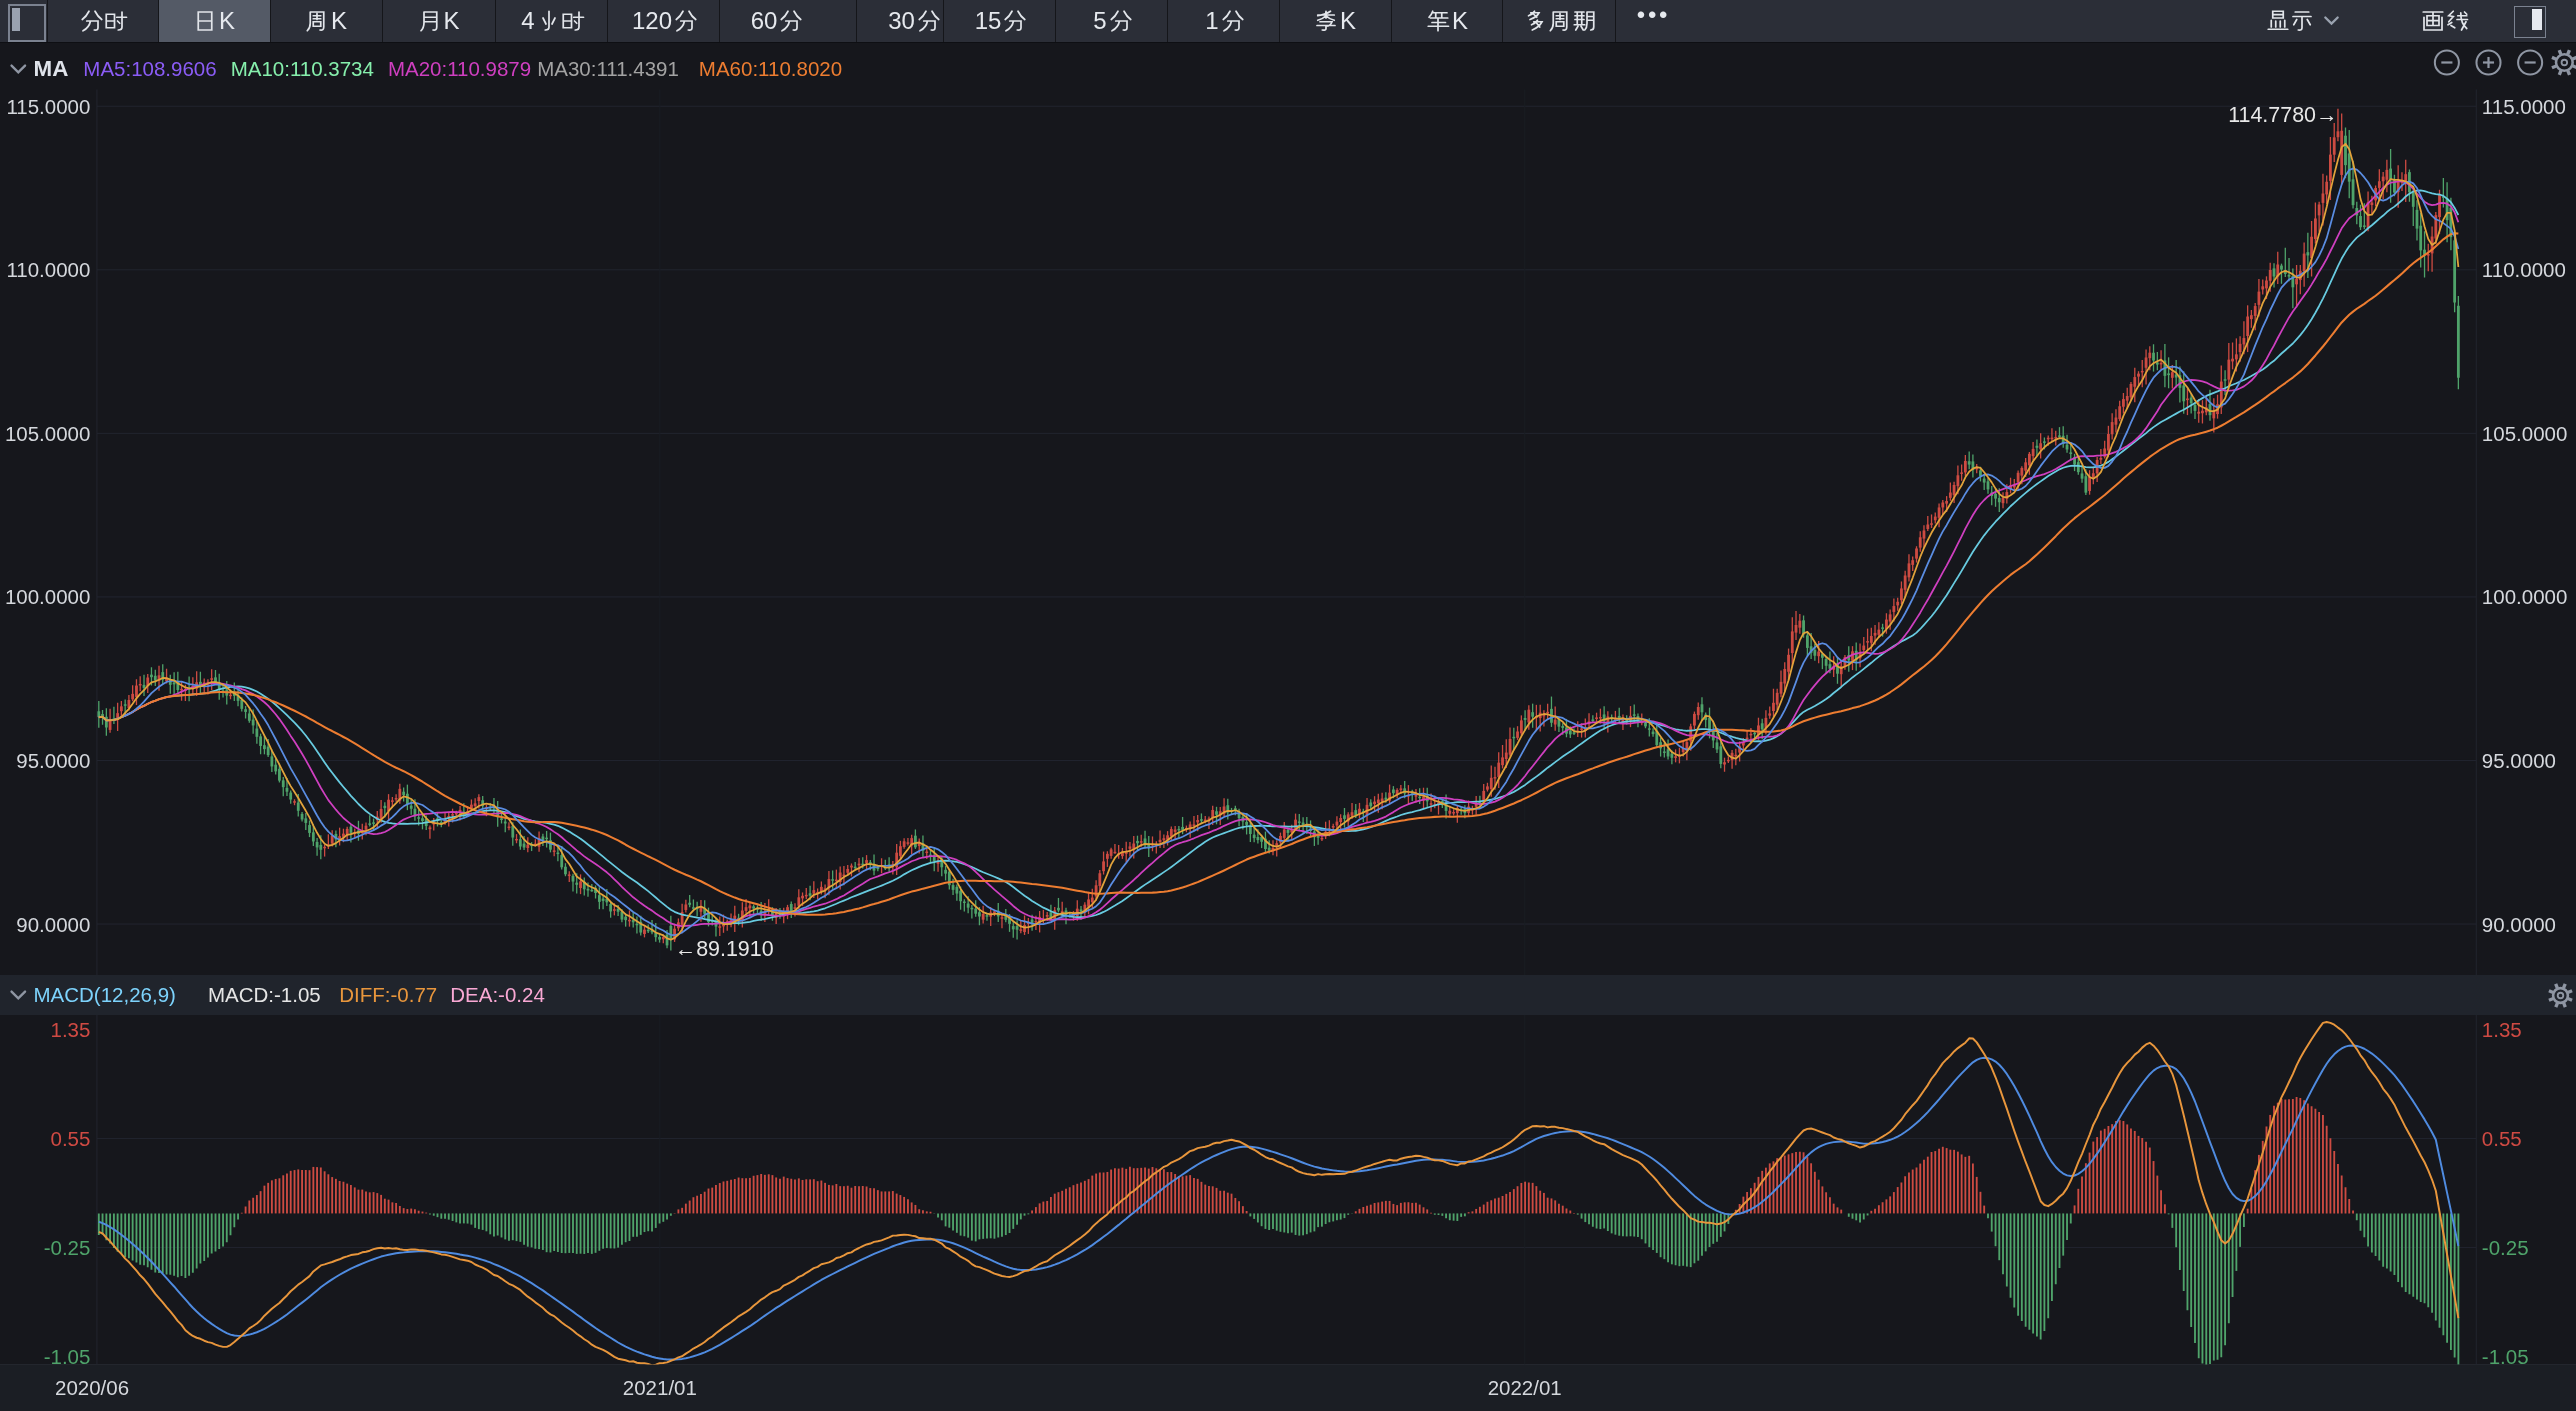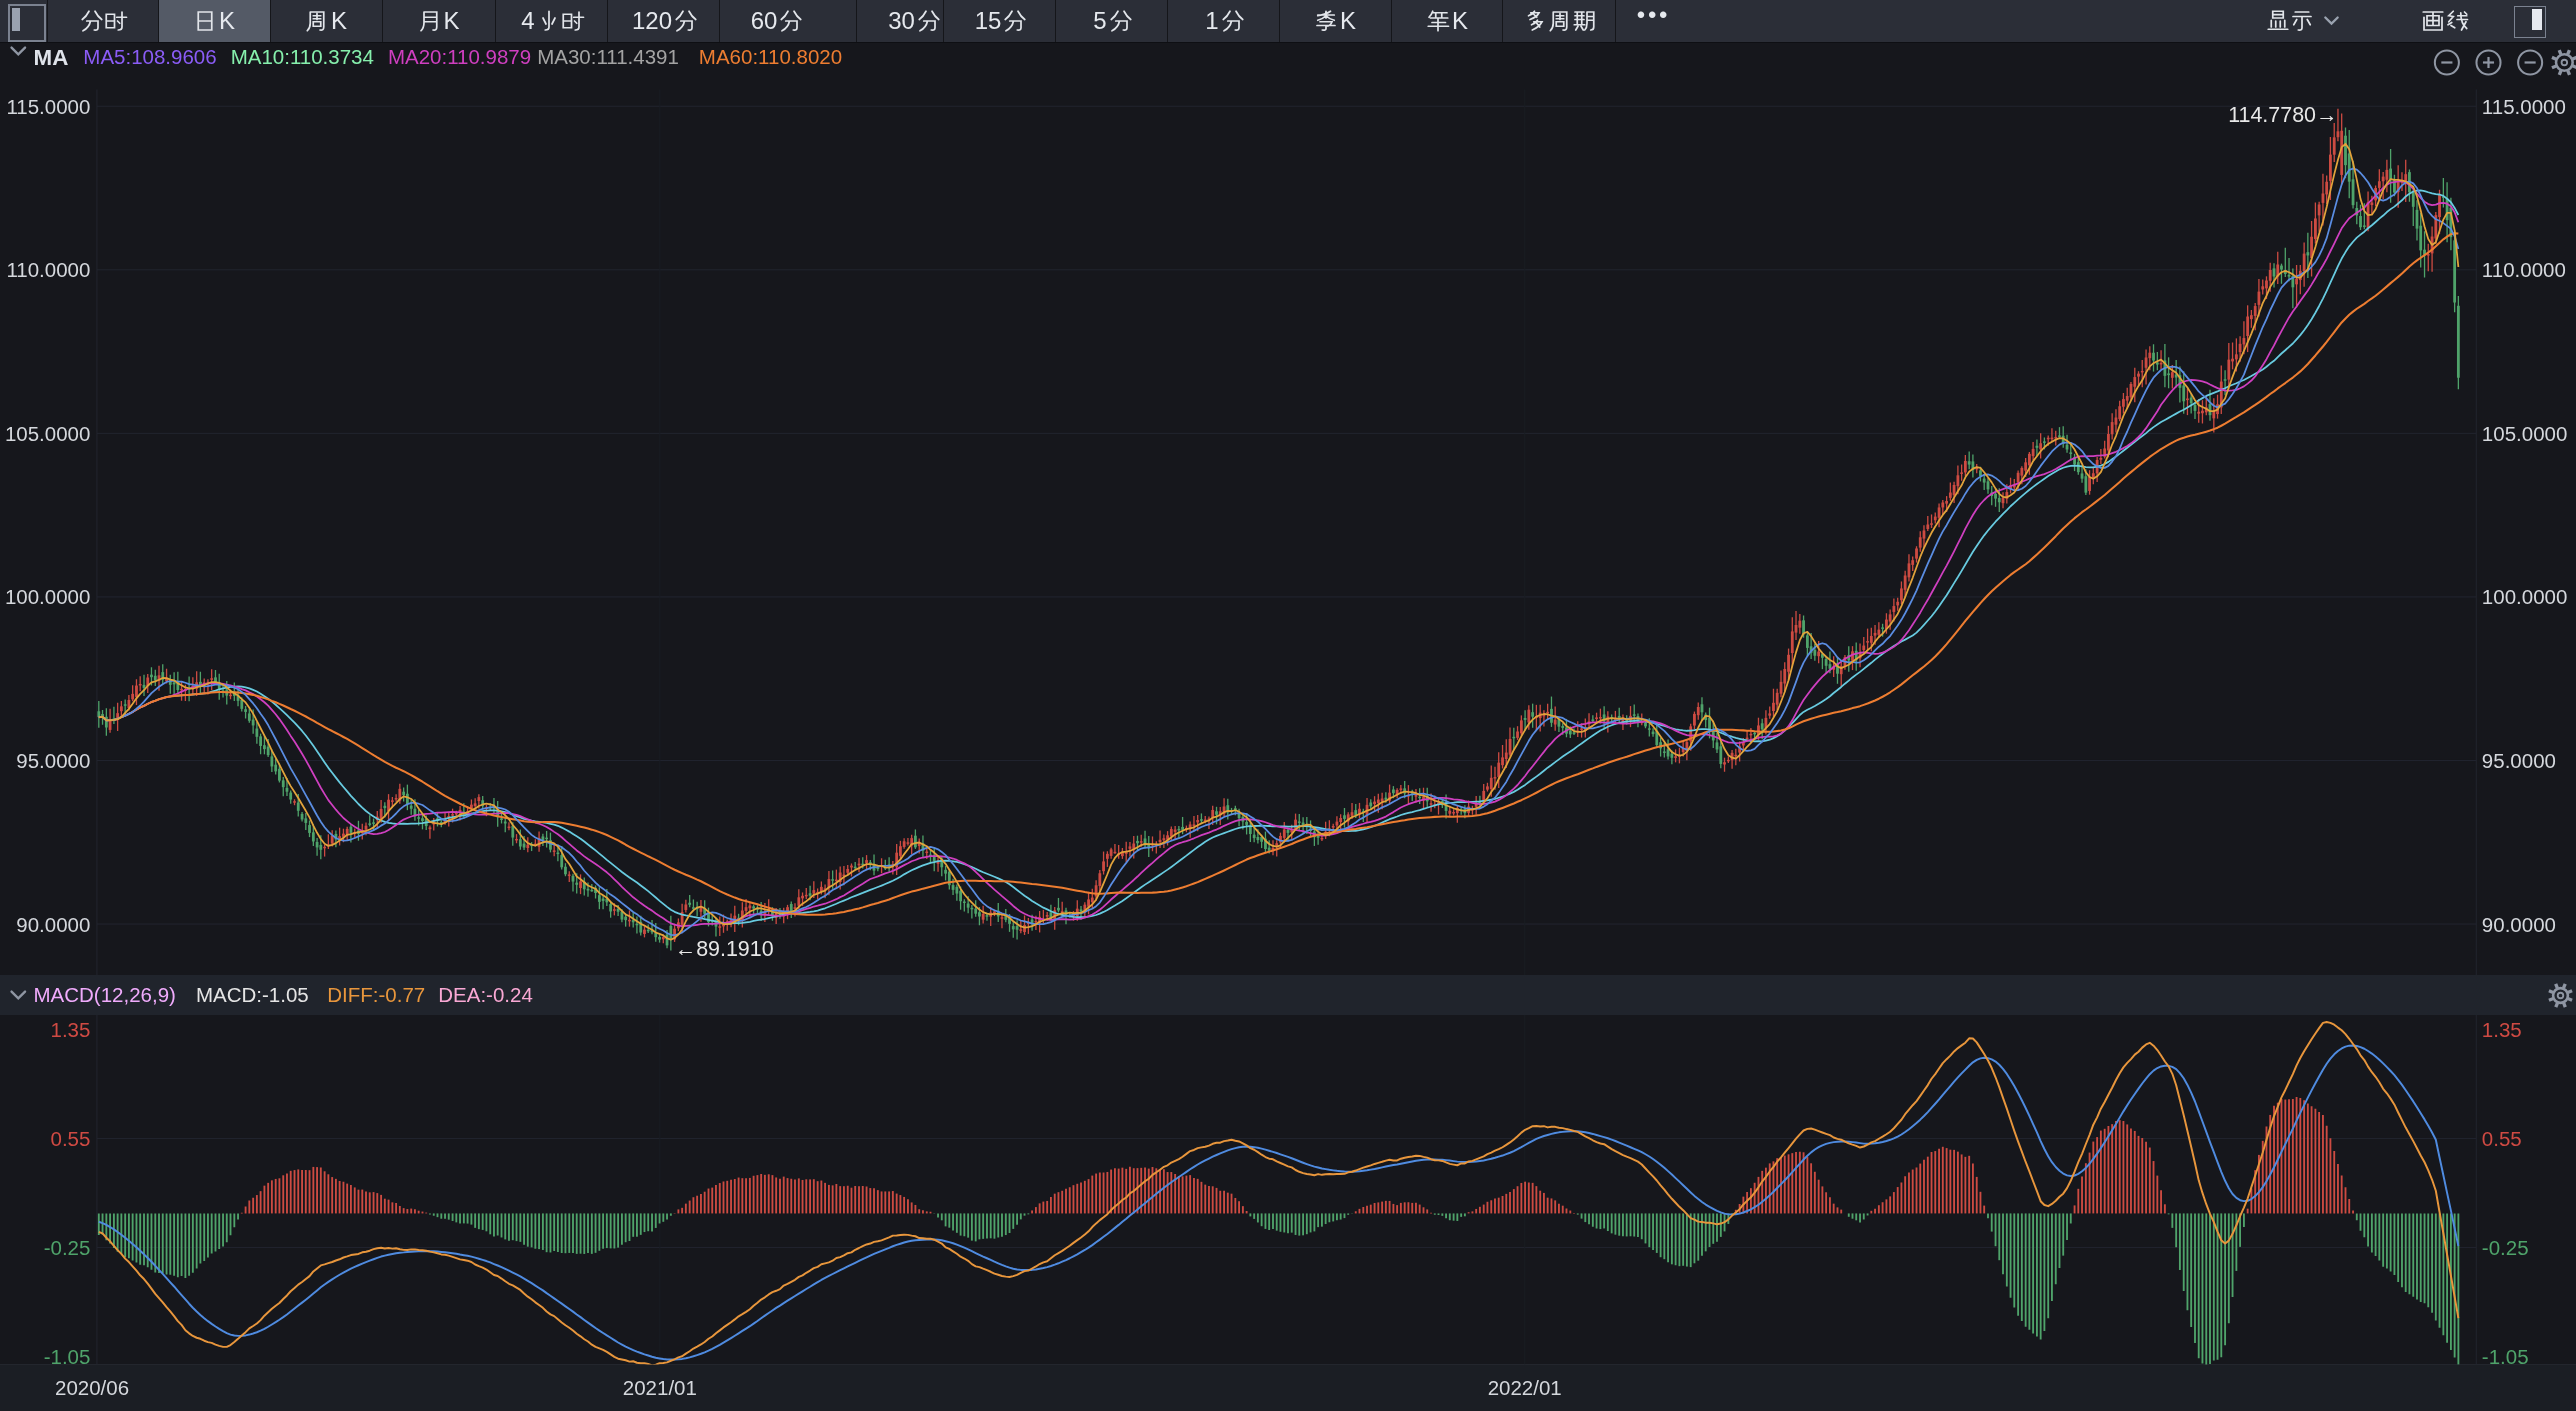--- a/index.html
+++ b/index.html
@@ -3,21 +3,21 @@
 html,body{margin:0;padding:0;background:#16171c;width:2576px;height:1411px;overflow:hidden;font-family:"Liberation Sans",sans-serif;}
 #root{position:relative;width:2576px;height:1411px;}
 #toolbar{position:absolute;left:0;top:0;width:2576px;height:42px;background:#2b2e37;border-bottom:0.9px solid #0e0f13;}
 .tab{position:absolute;top:0;height:42px;display:flex;align-items:center;justify-content:center;border-left:0.9px solid #15161a;color:#e6e9ee;font-size:24px;}
 .tab .lt{margin:0 1.9px;}
 .tab.sel{background:#545a66;}
 #lefticon{position:absolute;left:7.5px;top:3.7px;width:34px;height:34px;border:2.8px solid #7b8290;}
 #lefticon div{position:absolute;left:2.8px;top:2.8px;width:7.5px;height:22.4px;background:#9aa2b0;}
 #righticon{position:absolute;left:2514px;top:5.6px;width:30px;height:30px;border:1.9px solid #7b8290;}
 #righticon div{position:absolute;right:2.8px;top:2.8px;width:10.3px;height:20.5px;background:#e6e9ef;}
-#marow{position:absolute;left:9.3px;top:45px;height:47px;display:flex;align-items:flex-start;font-size:20.5px;}
+#marow{position:absolute;left:9.3px;top:45px;height:47px;display:flex;align-items:center;font-size:20.5px;}
 #macdrow{position:absolute;left:0px;top:975px;width:2576px;height:40px;background:#20242c;display:flex;align-items:center;font-size:20.5px;padding-left:9.3px;box-sizing:border-box;}
 #axisband{position:absolute;left:0;top:1364px;width:2576px;height:47px;background:#1b1e24;border-top:0.9px solid #23262d;}
 </style></head><body>
 <div id="root">
 <div id="axisband"></div>
 <svg width="2576" height="1411" style="position:absolute;left:0;top:0" viewBox="0 0 2764 1514">
       <clipPath id="cp1">
         <rect x="104" y="96" width="2553" height="949"></rect>
       </clipPath>
       <clipPath id="cp2">
@@ -2116,21 +2116,21 @@
         <line x1="-3.7" y1="-8.8" x2="-5.6" y2="-13.4" stroke="#8f96a3" stroke-width="3.6"></line>
         <line x1="3.6" y1="-8.8" x2="5.5" y2="-13.4" stroke="#8f96a3" stroke-width="3.6"></line>
         <line x1="8.8" y1="-3.7" x2="13.4" y2="-5.6" stroke="#8f96a3" stroke-width="3.6"></line>
         <circle r="3.0" fill="none" stroke="#8f96a3" stroke-width="2"></circle>
       </g>
     </svg>
 <div id="macdrow">
 <svg width="18.6" height="12" viewBox="0 0 22 14" style="margin-right:5.6px">
         <path d="M3 3 L11 11 L19 3" fill="none" stroke="#8f96a3" stroke-width="2.8" stroke-linecap="round"></path>
       </svg>
-      <span style="color:#f0abfc;margin-right:20px">MACD(12,26,9)</span>
+      <span style="color:#7dd3fc;margin-right:32px">MACD(12,26,9)</span>
 <span style="color:#e5e5e5;margin-right:18.6px">MACD:-1.05</span>
 <span style="color:#e8963c;margin-right:13px">DIFF:-0.77</span>
 <span style="color:#f9a8d4">DEA:-0.24</span>
 </div>
 <svg width="37" height="37" viewBox="-20 -20 40 40" style="position:absolute;left:2542px;top:977px">
       <g transform="translate(0,0)">
         <circle r="8" fill="none" stroke="#8f96a3" stroke-width="2.8"></circle>
         <line x1="7.9" y1="3.2" x2="12.5" y2="5.1" stroke="#8f96a3" stroke-width="3.6"></line>
         <line x1="3.3" y1="7.8" x2="5.2" y2="12.5" stroke="#8f96a3" stroke-width="3.6"></line>
         <line x1="-3.2" y1="7.9" x2="-5.1" y2="12.5" stroke="#8f96a3" stroke-width="3.6"></line>

